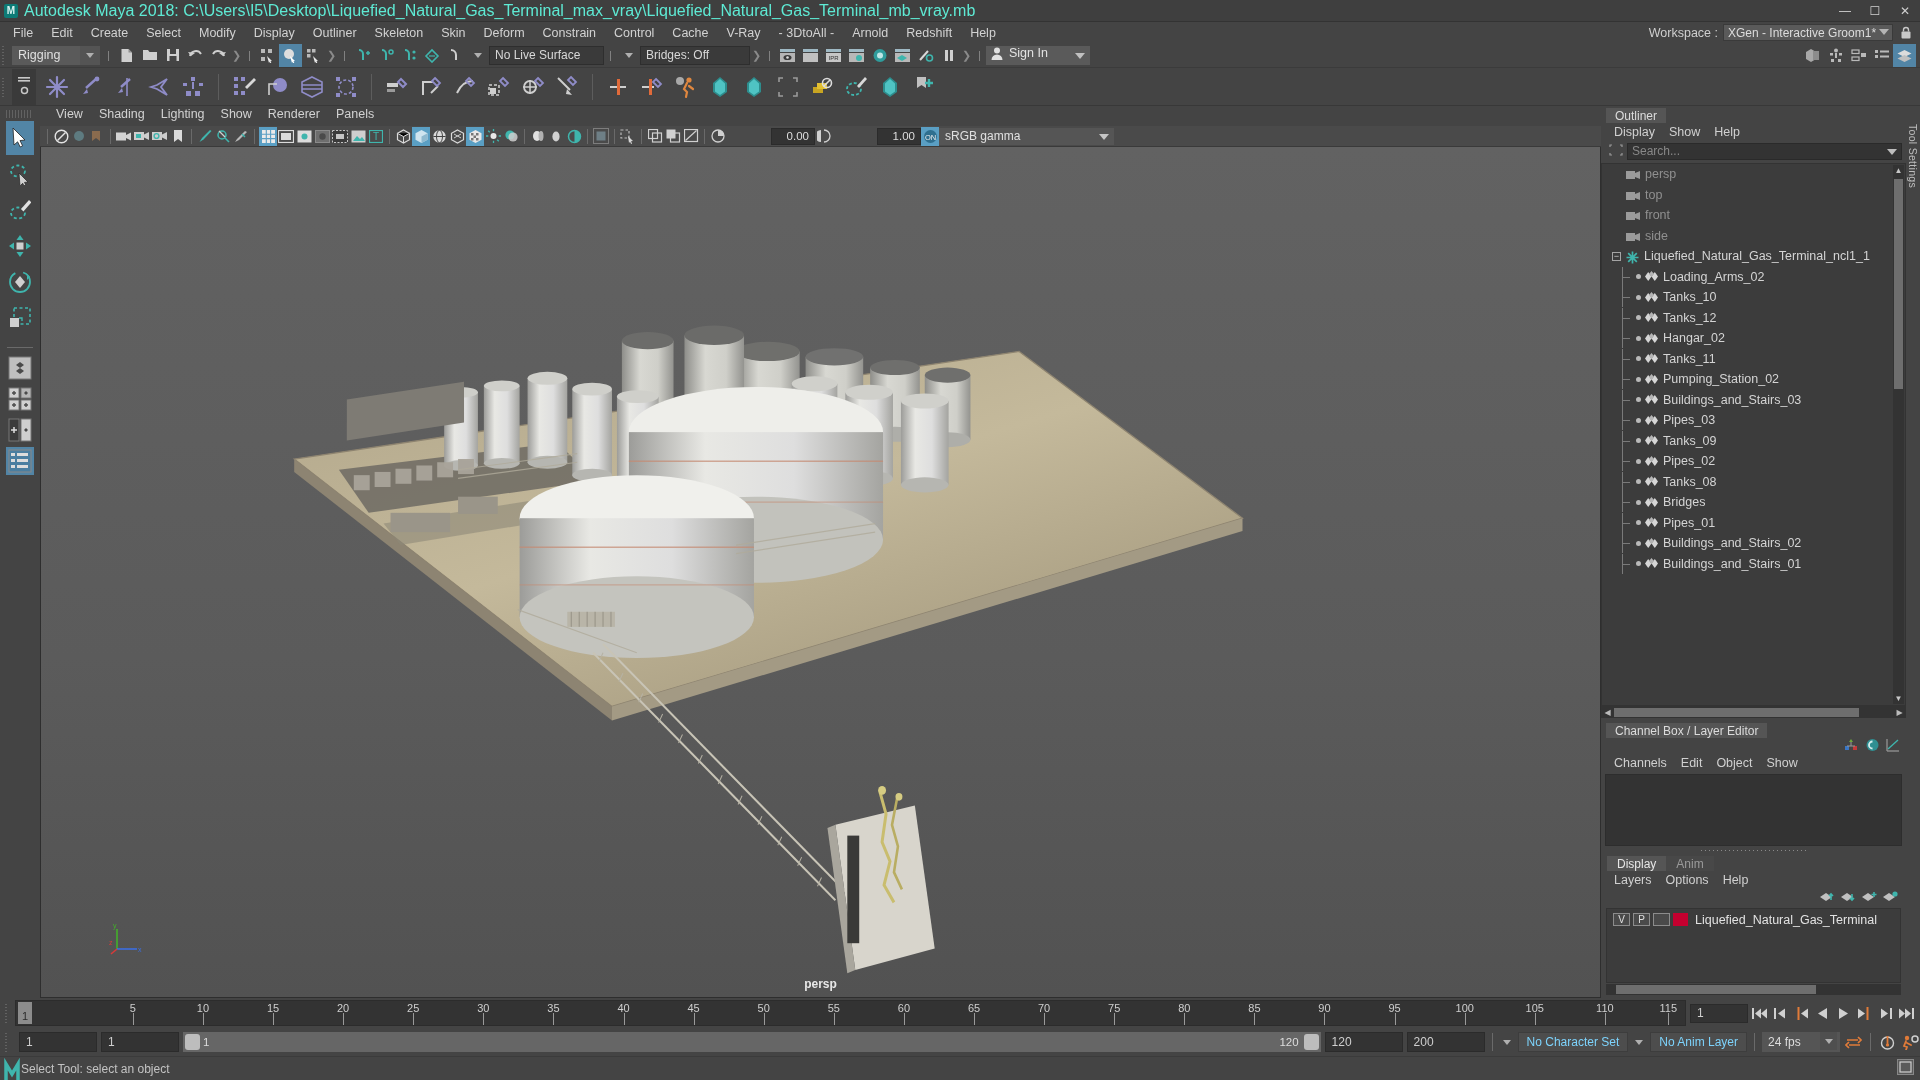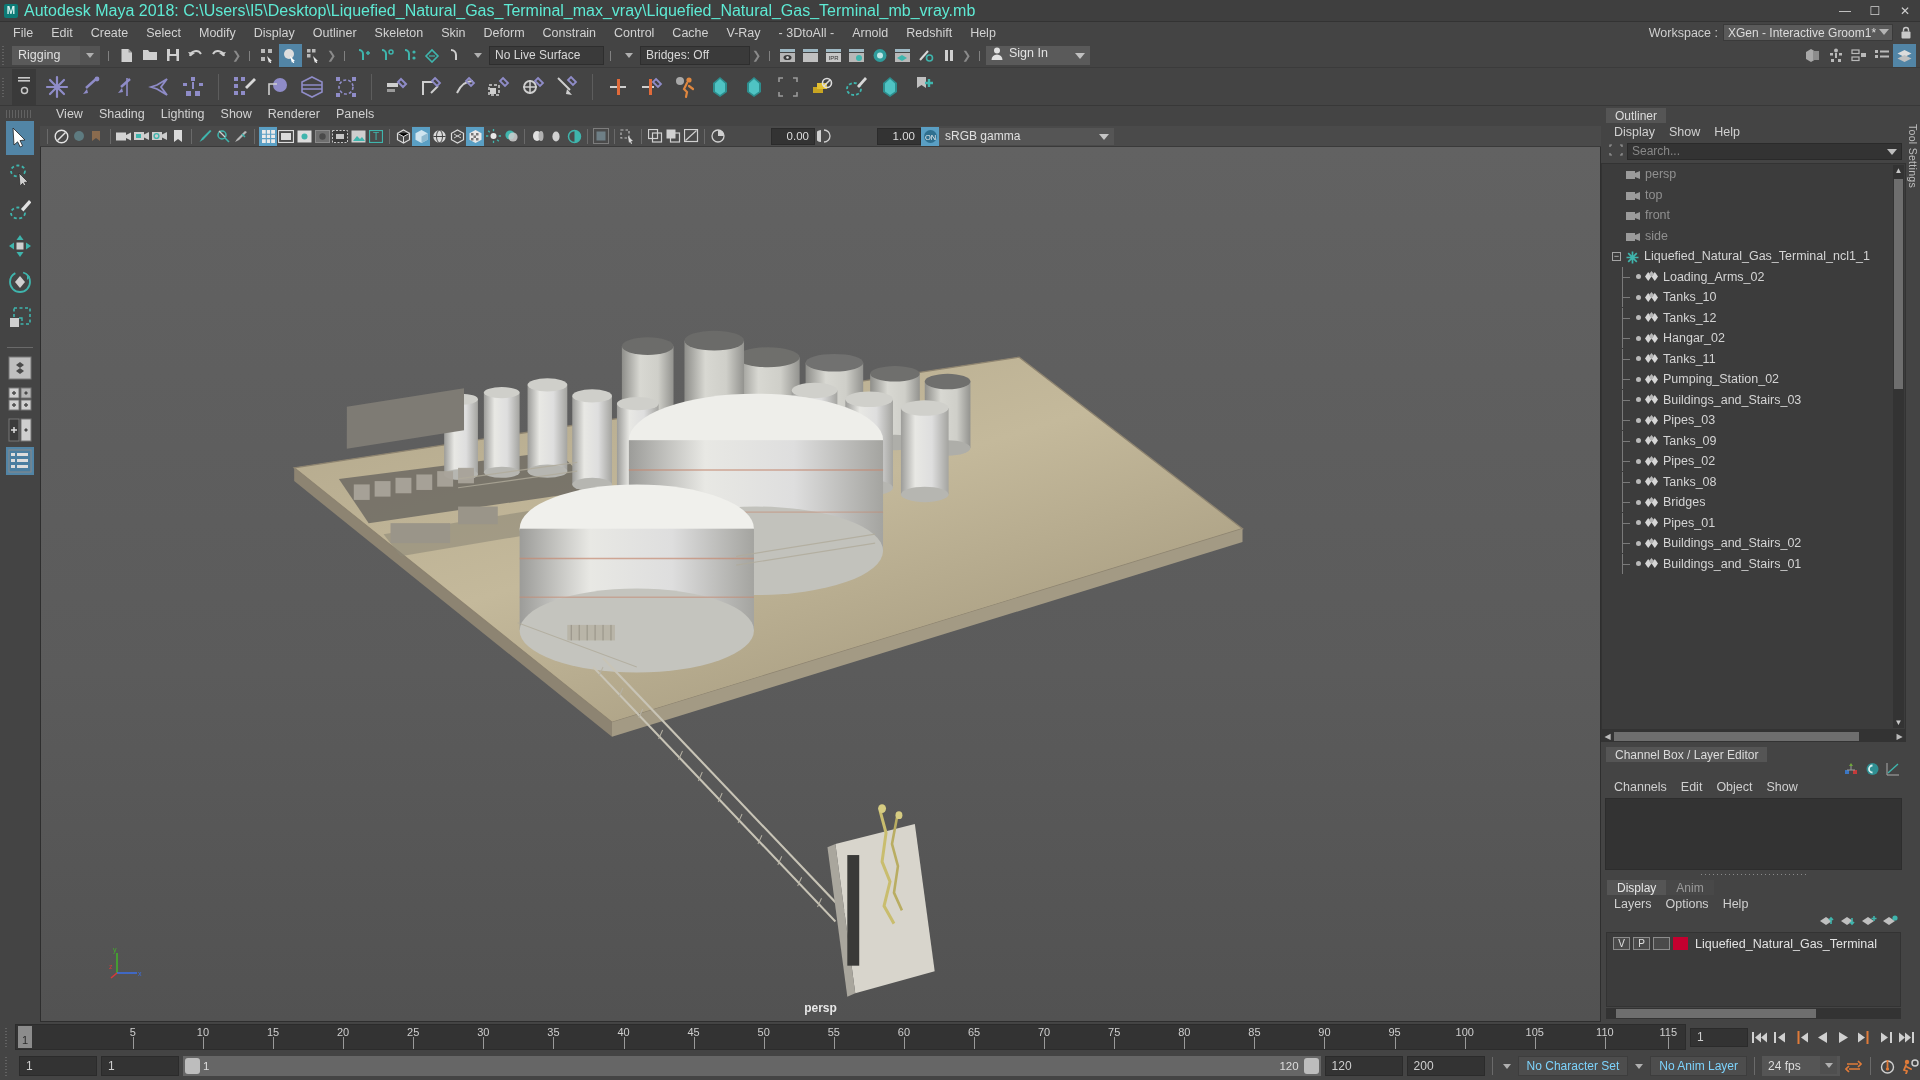--- a/index.html
+++ b/index.html
@@ -1755,14 +1755,28 @@
     <div class="pbtn">
       <svg width="17" height="15" viewBox="0 0 17 15">
           <circle cx="5" cy="3" r="2.2" fill="#e07b39"></circle>
           <path d="M4 6l-2 5 3 1-1 3M5 8l4 2" stroke="#e07b39" stroke-width="1.8" fill="none" stroke-linecap="round"></path>
           <circle cx="13" cy="4" r="3" fill="none" stroke="#cfcfcf" stroke-width="1.5"></circle>
         </svg>
     </div>
   </div>
 
 
+  <div class="statusbar">
+    <div class="sb-logo">
+      <svg width="26" height="24" viewBox="0 0 26 24">
+          <path d="M2 22V6l6 10 6-10v16" fill="none" stroke="#3fb5ad" stroke-width="3.5"></path>
+        </svg>
+    </div>
+    <div class="sb-text">Select Tool: select an object</div>
+    <div class="sb-right">
+      <svg width="17" height="16" viewBox="0 0 17 16">
+          <rect x="0.5" y="0.5" width="16" height="15" fill="#5a5a5a" stroke="#888"></rect>
+          <rect x="3" y="3" width="11" height="10" fill="none" stroke="#cfcfcf" stroke-width="1.2"></rect>
+        </svg>
+    </div>
+  </div>
 
 </div>
 
 </body></html>

